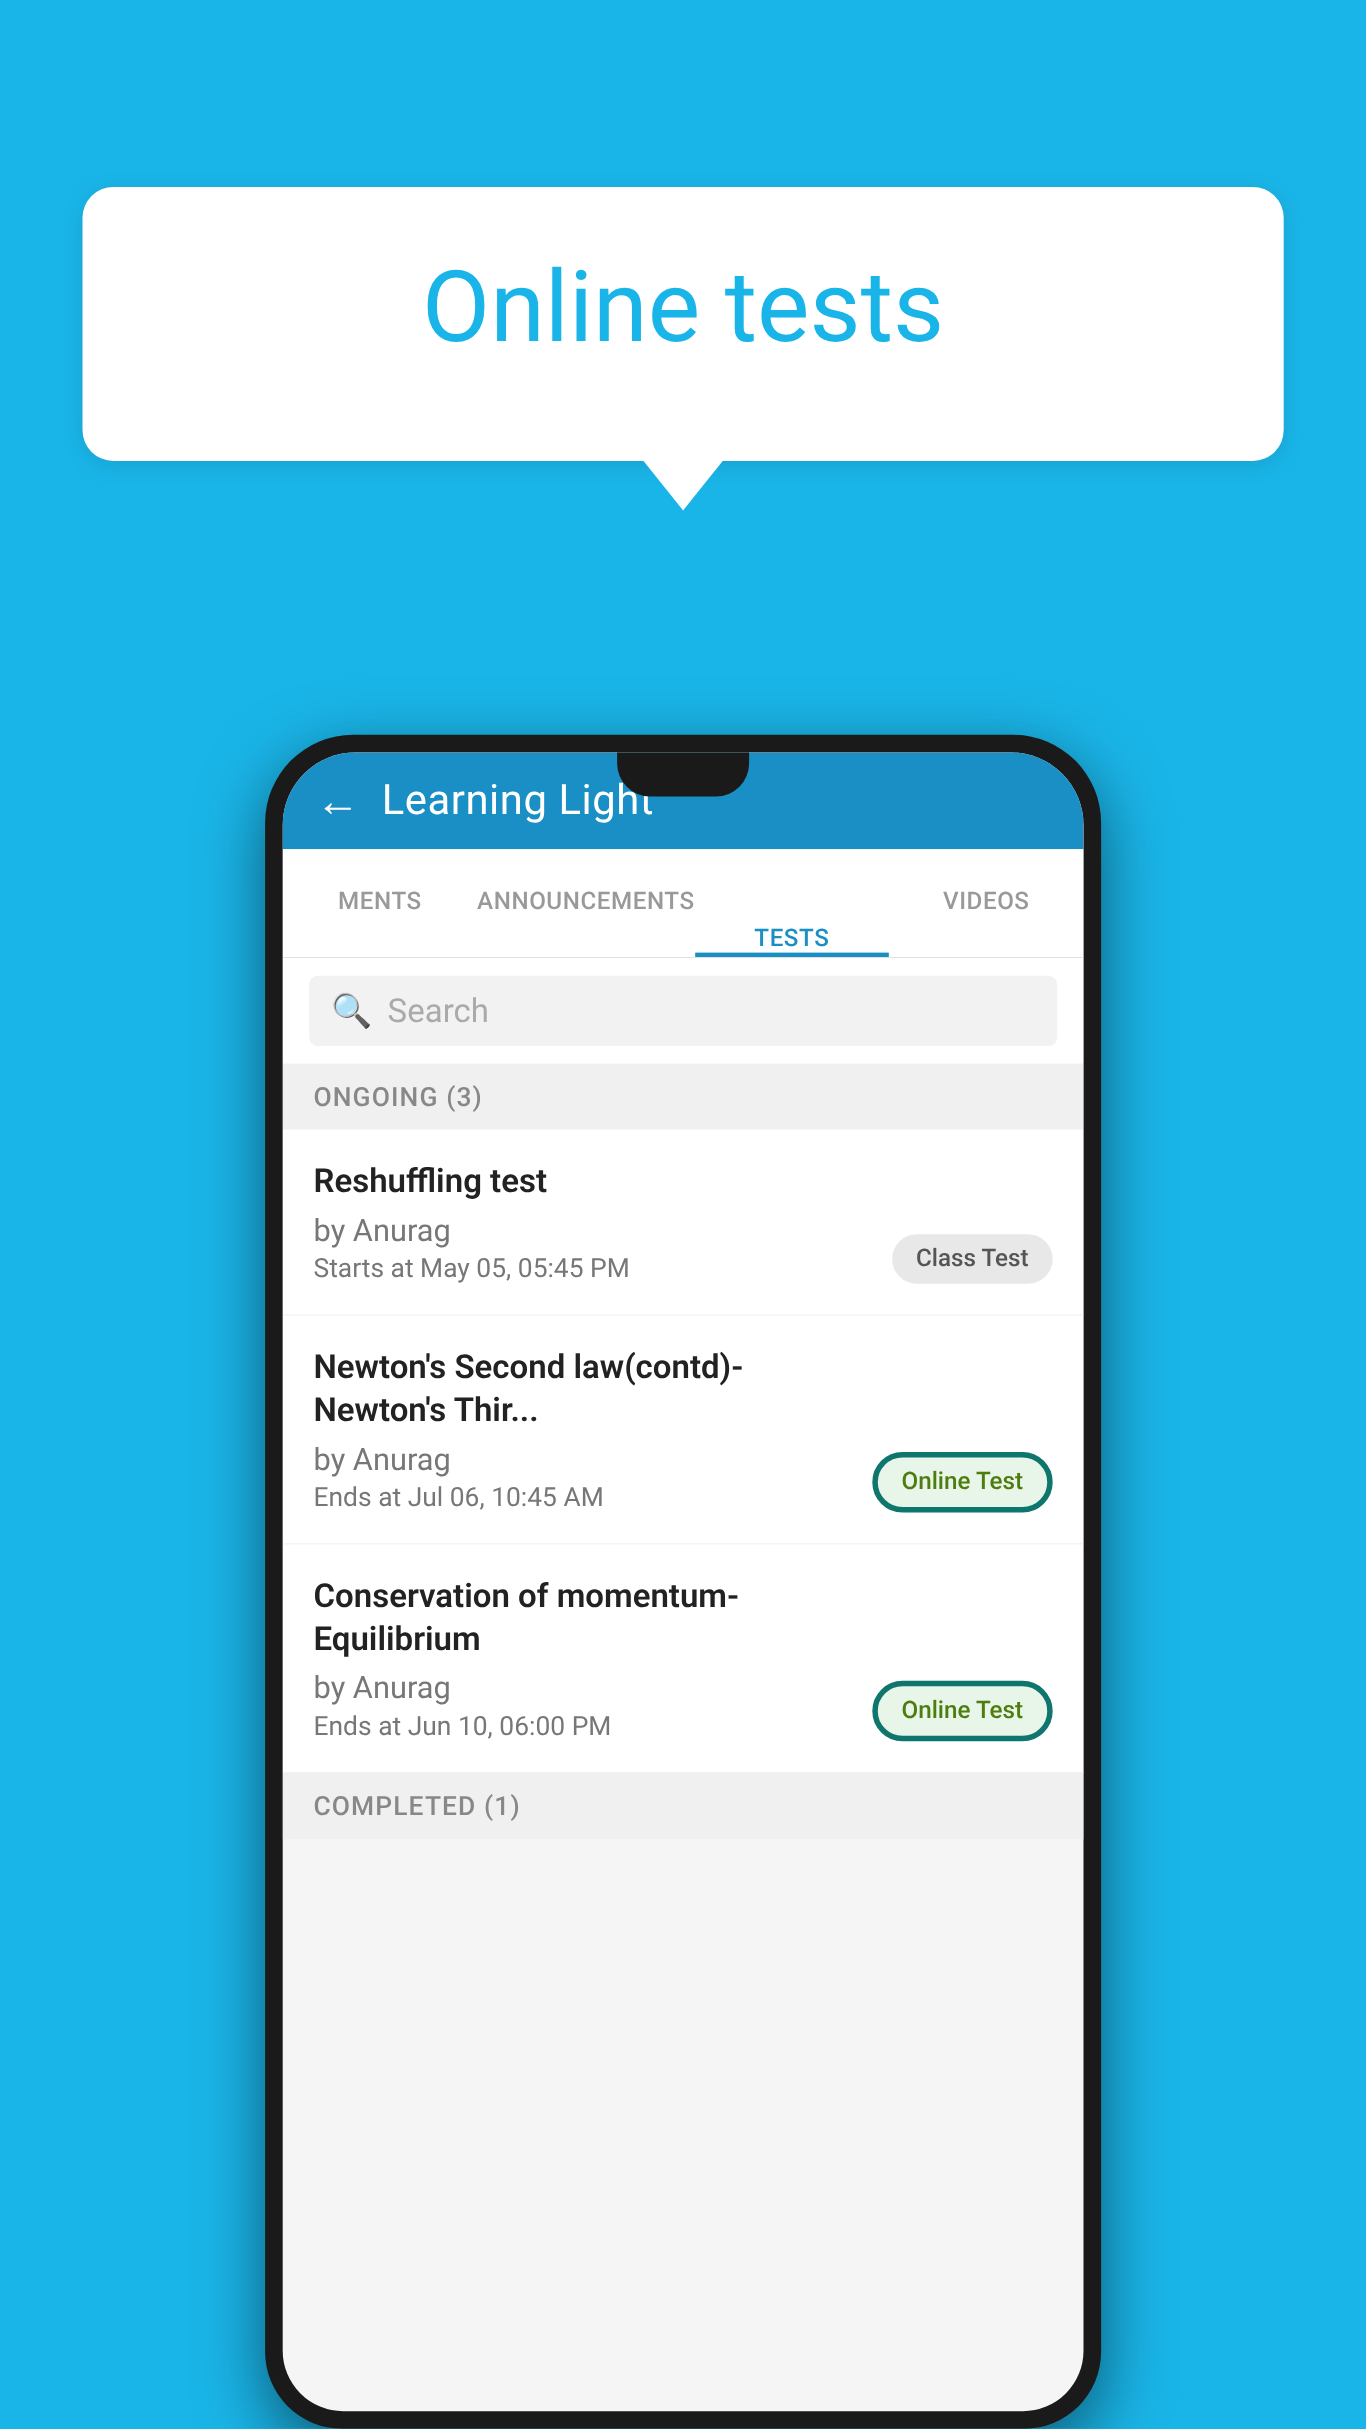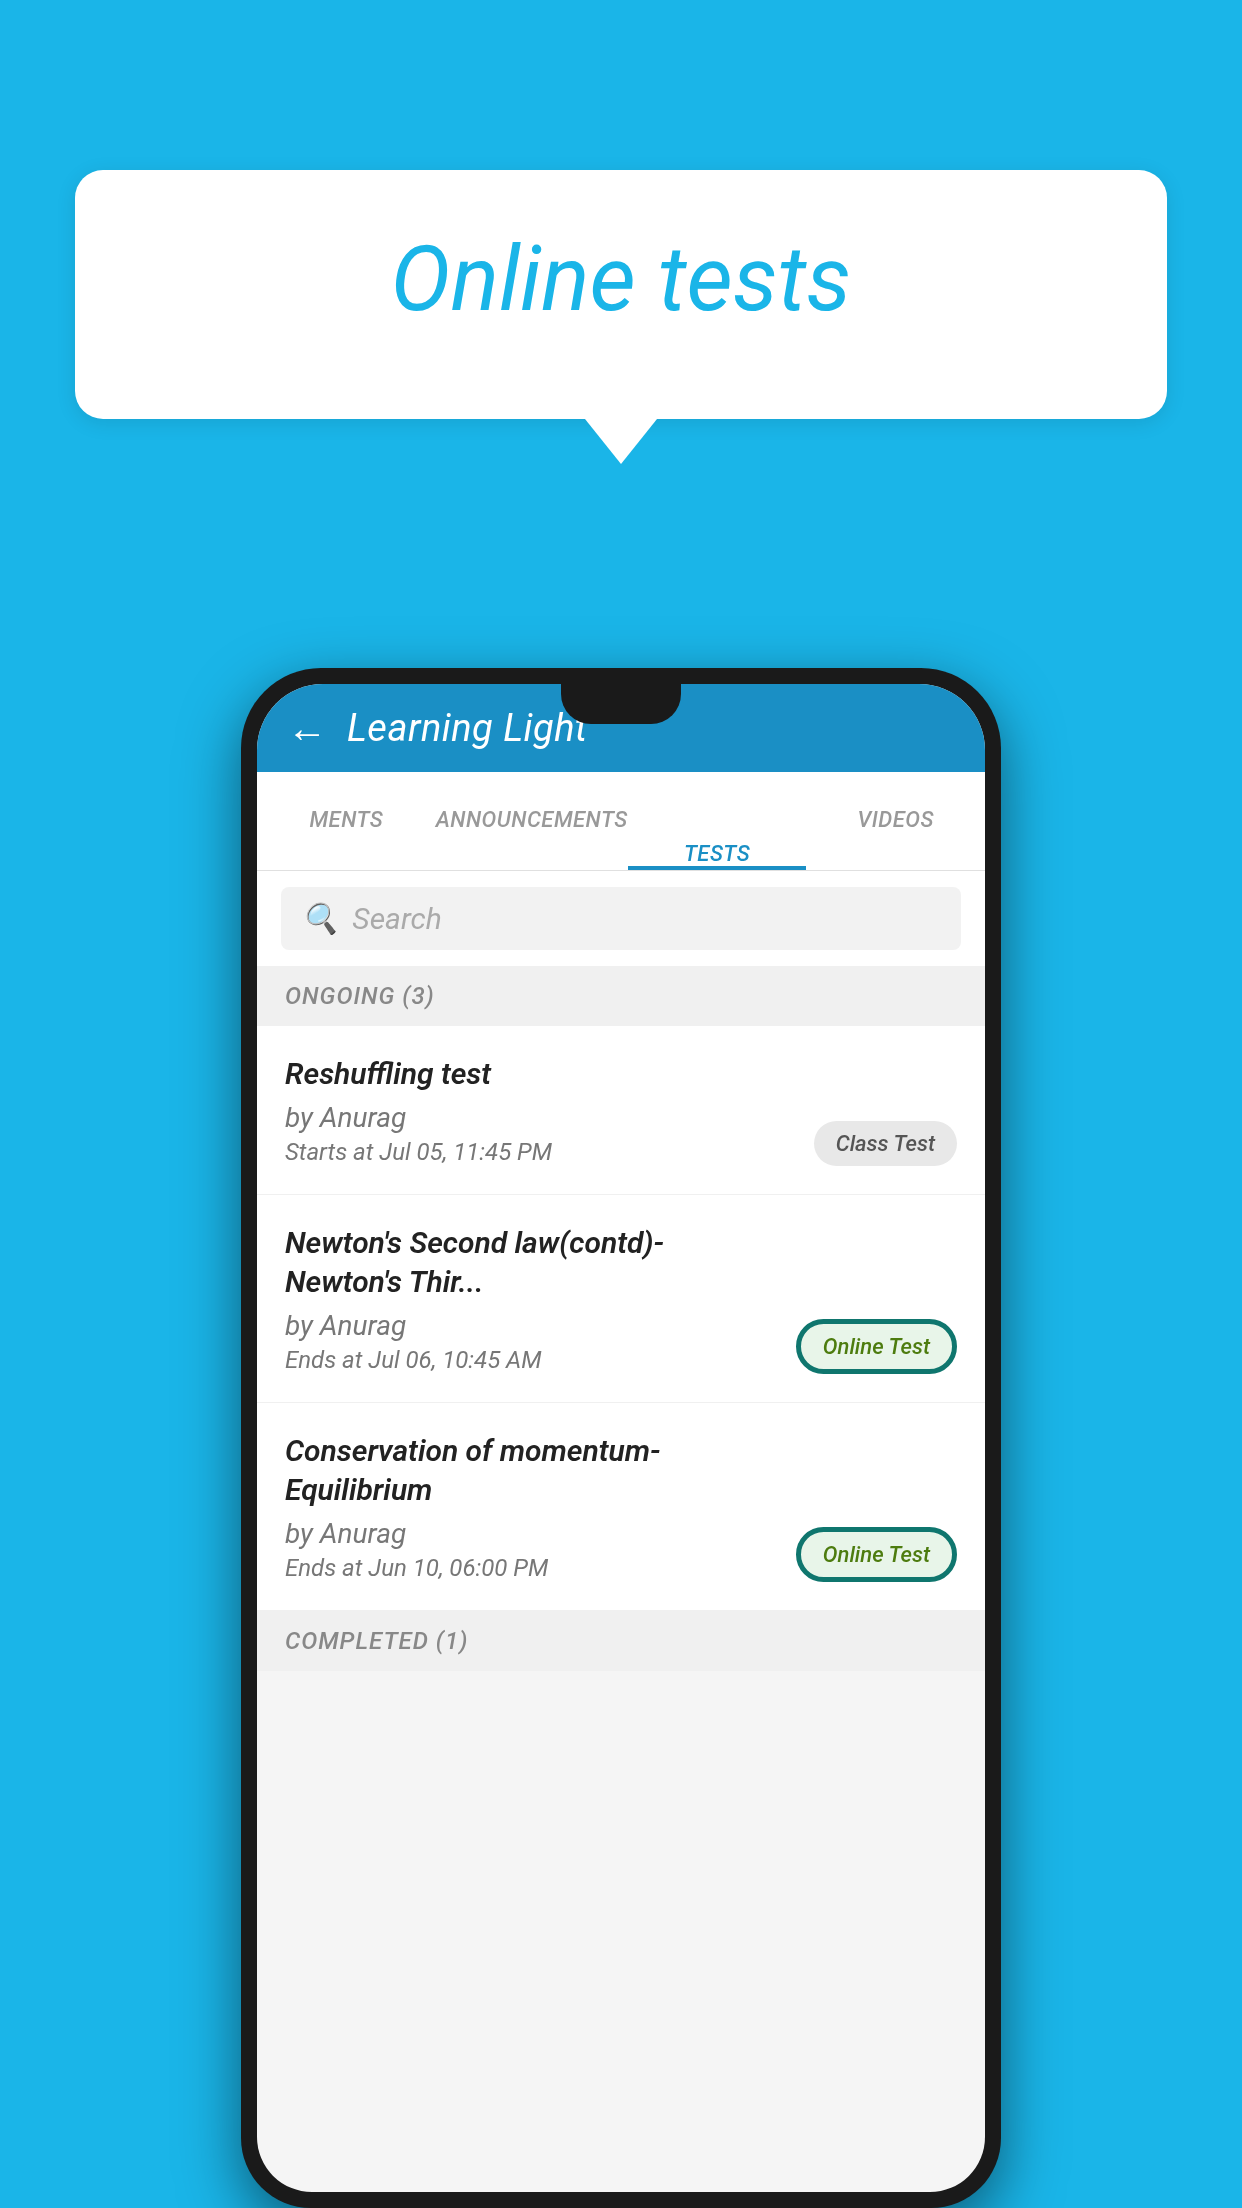--- a/index.html
+++ b/index.html
@@ -1,15 +1,15 @@
 <!DOCTYPE html>
 <html><head>
   <meta charset="utf-8">
   <style>
-    * { margin: 0; padding: 0; box-sizing: border-box; font-style: italic; }
+    * { margin: 0; padding: 0; box-sizing: border-box; }
 
     body {
       width: 1242px;
       height: 2208px;
       background-color: #1ab5e8;
       font-family: 'Roboto', Arial, sans-serif;
       overflow: hidden;
       position: relative;
     }
 
@@ -328,21 +328,21 @@
     </div>
 
     <div class="section-header">ONGOING (3)</div>
 
     <div class="test-list">
 
       <div class="test-item">
         <div class="test-info">
           <div class="test-name">Reshuffling test</div>
           <div class="test-by">by Anurag</div>
-          <div class="test-time">Starts at  Jul 05, 11:45 PM</div>
+          <div class="test-time">Starts at  May 05, 05:45 PM</div>
         </div>
         <div class="test-badge badge-class-test">Class Test</div>
       </div>
 
       <div class="test-item">
         <div class="test-info">
           <div class="test-name">Newton's Second law(contd)-Newton's Thir...</div>
           <div class="test-by">by Anurag</div>
           <div class="test-time">Ends at  Jul 06, 10:45 AM</div>
         </div>

